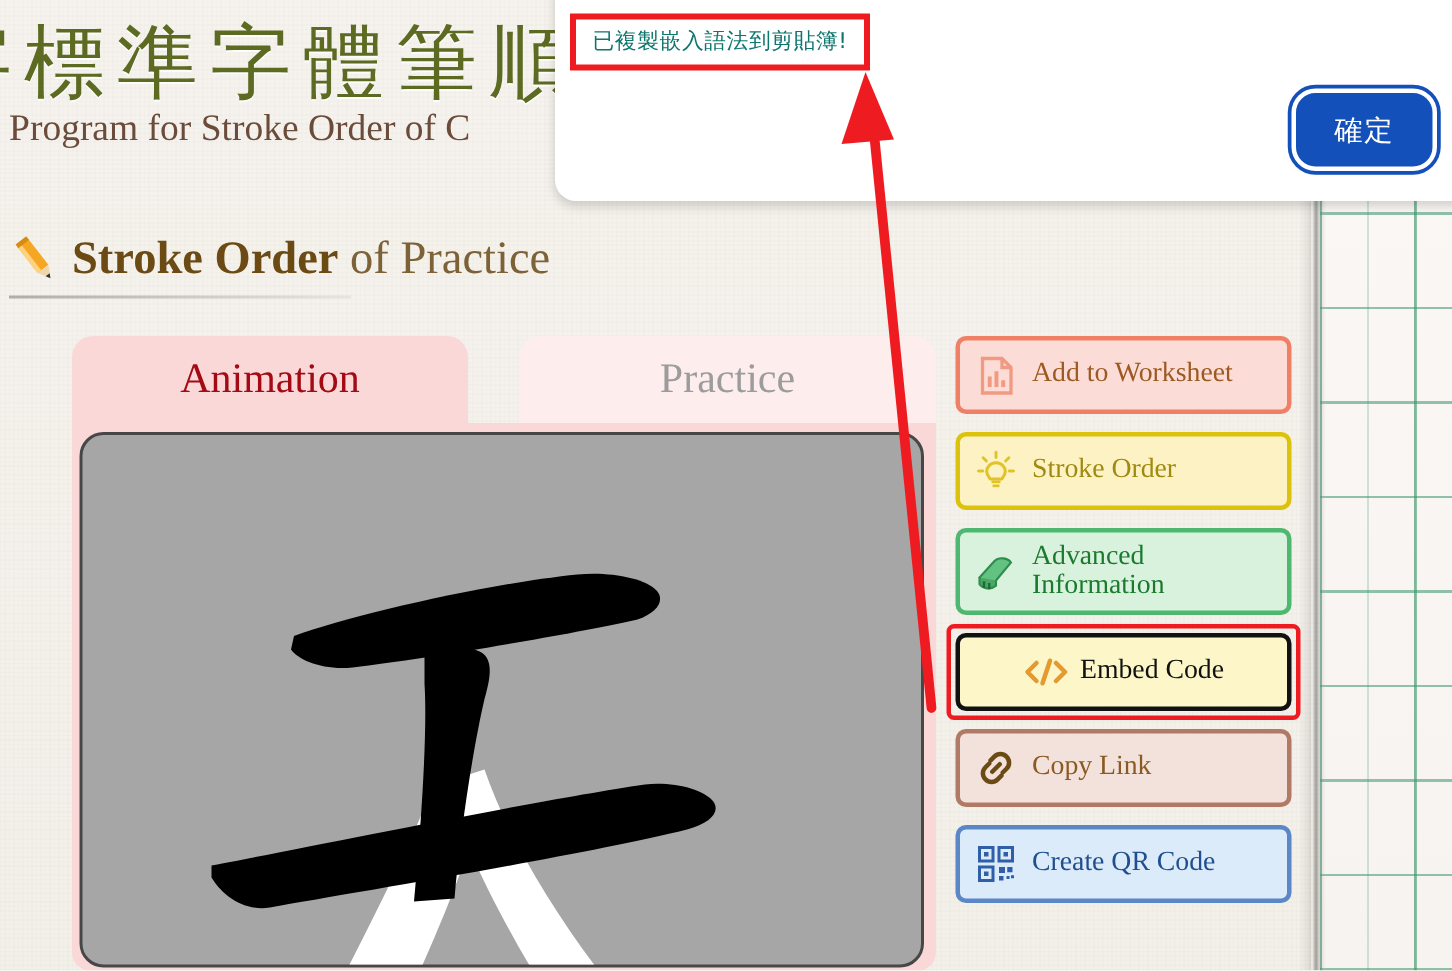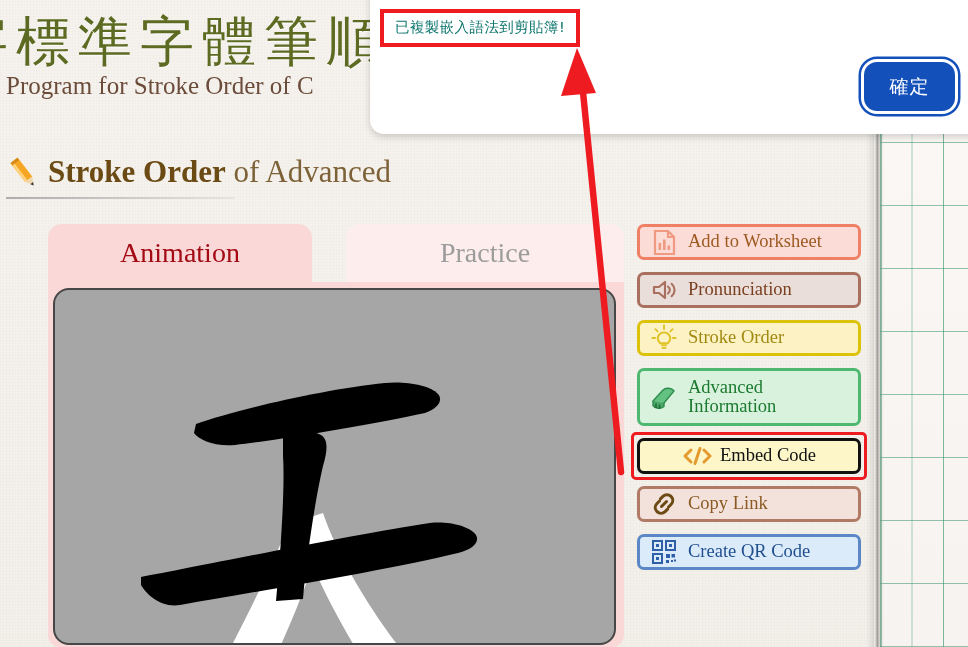--- a/index.html
+++ b/index.html
@@ -178,21 +178,21 @@
   
   .actions {
     position: absolute; left: 637px; top: 224px;
     width: 224px;
     display: flex; flex-direction: column; gap: 12px;
     z-index: 8;
   }
   .act {
     position: relative;
     display: flex; align-items: center; gap: 10px;
-    height: 36px;
+    height: 52px;
     padding: 0 10px;
     border-radius: 7px;
     border: 3px solid transparent;
     cursor: pointer;
     font-size: 18.5px;
     font-family: "Liberation Serif", serif;
     line-height: 1.05;
   }
   .act .ico { width: 28px; height: 28px; flex: 0 0 28px; display: block; }
   .act .lbl { white-space: pre-line; }
@@ -251,21 +251,21 @@
           <rect x="12" y="2" width="9" height="22" fill="#f5a623"></rect>
           <rect x="12" y="2" width="3" height="22" fill="#ffd27f"></rect>
           <rect x="12" y="0" width="9" height="3" fill="#d88b12"></rect>
           <polygon points="12,24 21,24 16.5,32" fill="#f0d6ad"></polygon>
           <polygon points="14.8,29 18.2,29 16.5,32" fill="#333333"></polygon>
         </g>
       </svg>
     </span>
     <span class="title-text">
       <span class="title-strong">Stroke Order</span>
-      <span class="title-light">of Advanced</span>
+      <span class="title-light">of Practice</span>
     </span>
   </div>
   <div class="title-rule"></div>
 
   <div class="tab-card">
     <div class="tabs-row">
       <div class="tab active">Animation</div>
       <div class="tab inactive">Practice</div>
     </div>
 
@@ -297,30 +297,20 @@
           <path d="M5 3 H18 L24 9 V26 H5 Z" fill="none" stroke="#f09a82" stroke-width="2.2"></path>
           <path d="M18 3 V9 H24" fill="none" stroke="#f09a82" stroke-width="2.2"></path>
           <rect x="8.5" y="15" width="2.6" height="7" fill="#f09a82"></rect>
           <rect x="13" y="11.5" width="2.6" height="10.5" fill="#f09a82"></rect>
           <rect x="17.5" y="17.5" width="2.6" height="4.5" fill="#f09a82"></rect>
         </svg>
       </span>
       <span class="lbl">Add to Worksheet</span>
     </div>
 
-    <div class="act pronounce">
-      <span class="ico">
-        <svg viewBox="0 0 28 28" width="28" height="28">
-          <path d="M4 11 H9 L15 6 V22 L9 17 H4 Z" fill="none" stroke="#a9705f" stroke-width="2.2" stroke-linejoin="round"></path>
-          <path d="M18 10.5 C20.4 12.6 20.4 15.4 18 17.5" fill="none" stroke="#a9705f" stroke-width="2.1" stroke-linecap="round"></path>
-          <path d="M21.6 7.8 C25.6 11.5 25.6 16.5 21.6 20.2" fill="none" stroke="#a9705f" stroke-width="2.1" stroke-linecap="round"></path>
-        </svg>
-      </span>
-      <span class="lbl">Pronunciation</span>
-    </div>
 
     <div class="act strokeord">
       <span class="ico">
         <svg viewBox="0 0 28 28" width="28" height="28">
           <path d="M14 8.5 C17.6 8.5 20.2 11.2 20.2 14.4 C20.2 16.7 18.8 18.1 17.8 19.3 L10.2 19.3
                    C9.2 18.1 7.8 16.7 7.8 14.4 C7.8 11.2 10.4 8.5 14 8.5 Z" fill="none" stroke="#e0c327" stroke-width="2"></path>
           <rect x="11" y="20.3" width="6" height="1.8" fill="#e0c327"></rect>
           <rect x="11.7" y="23" width="4.6" height="1.8" fill="#e0c327"></rect>
           <g stroke="#e0c327" stroke-width="1.9" stroke-linecap="round">
             <line x1="14" y1="1.5" x2="14" y2="5"></line>

